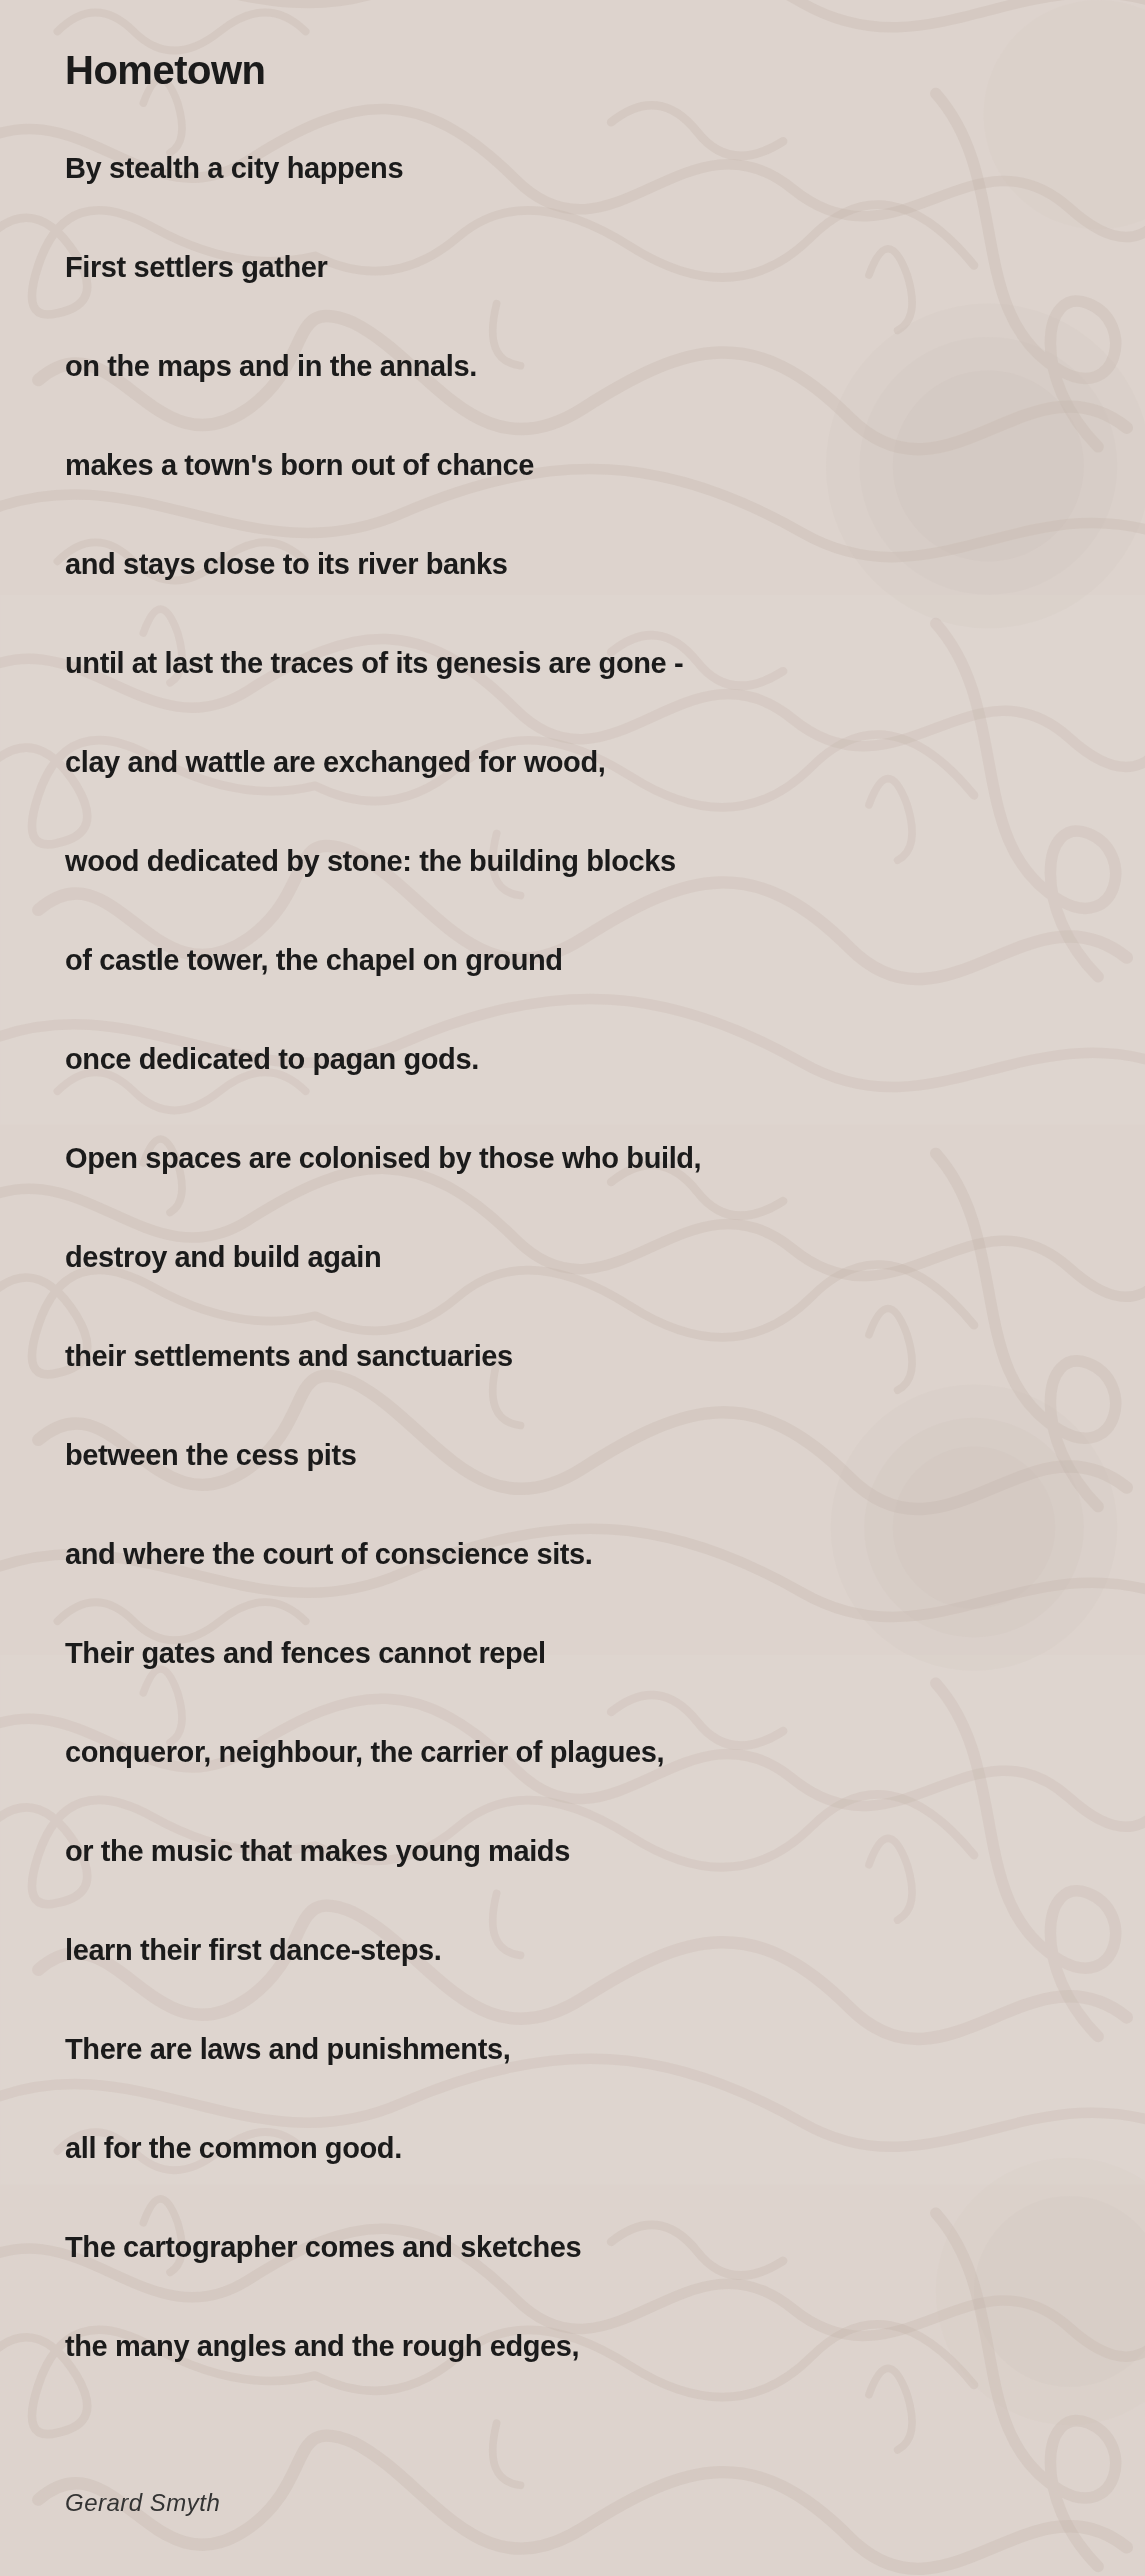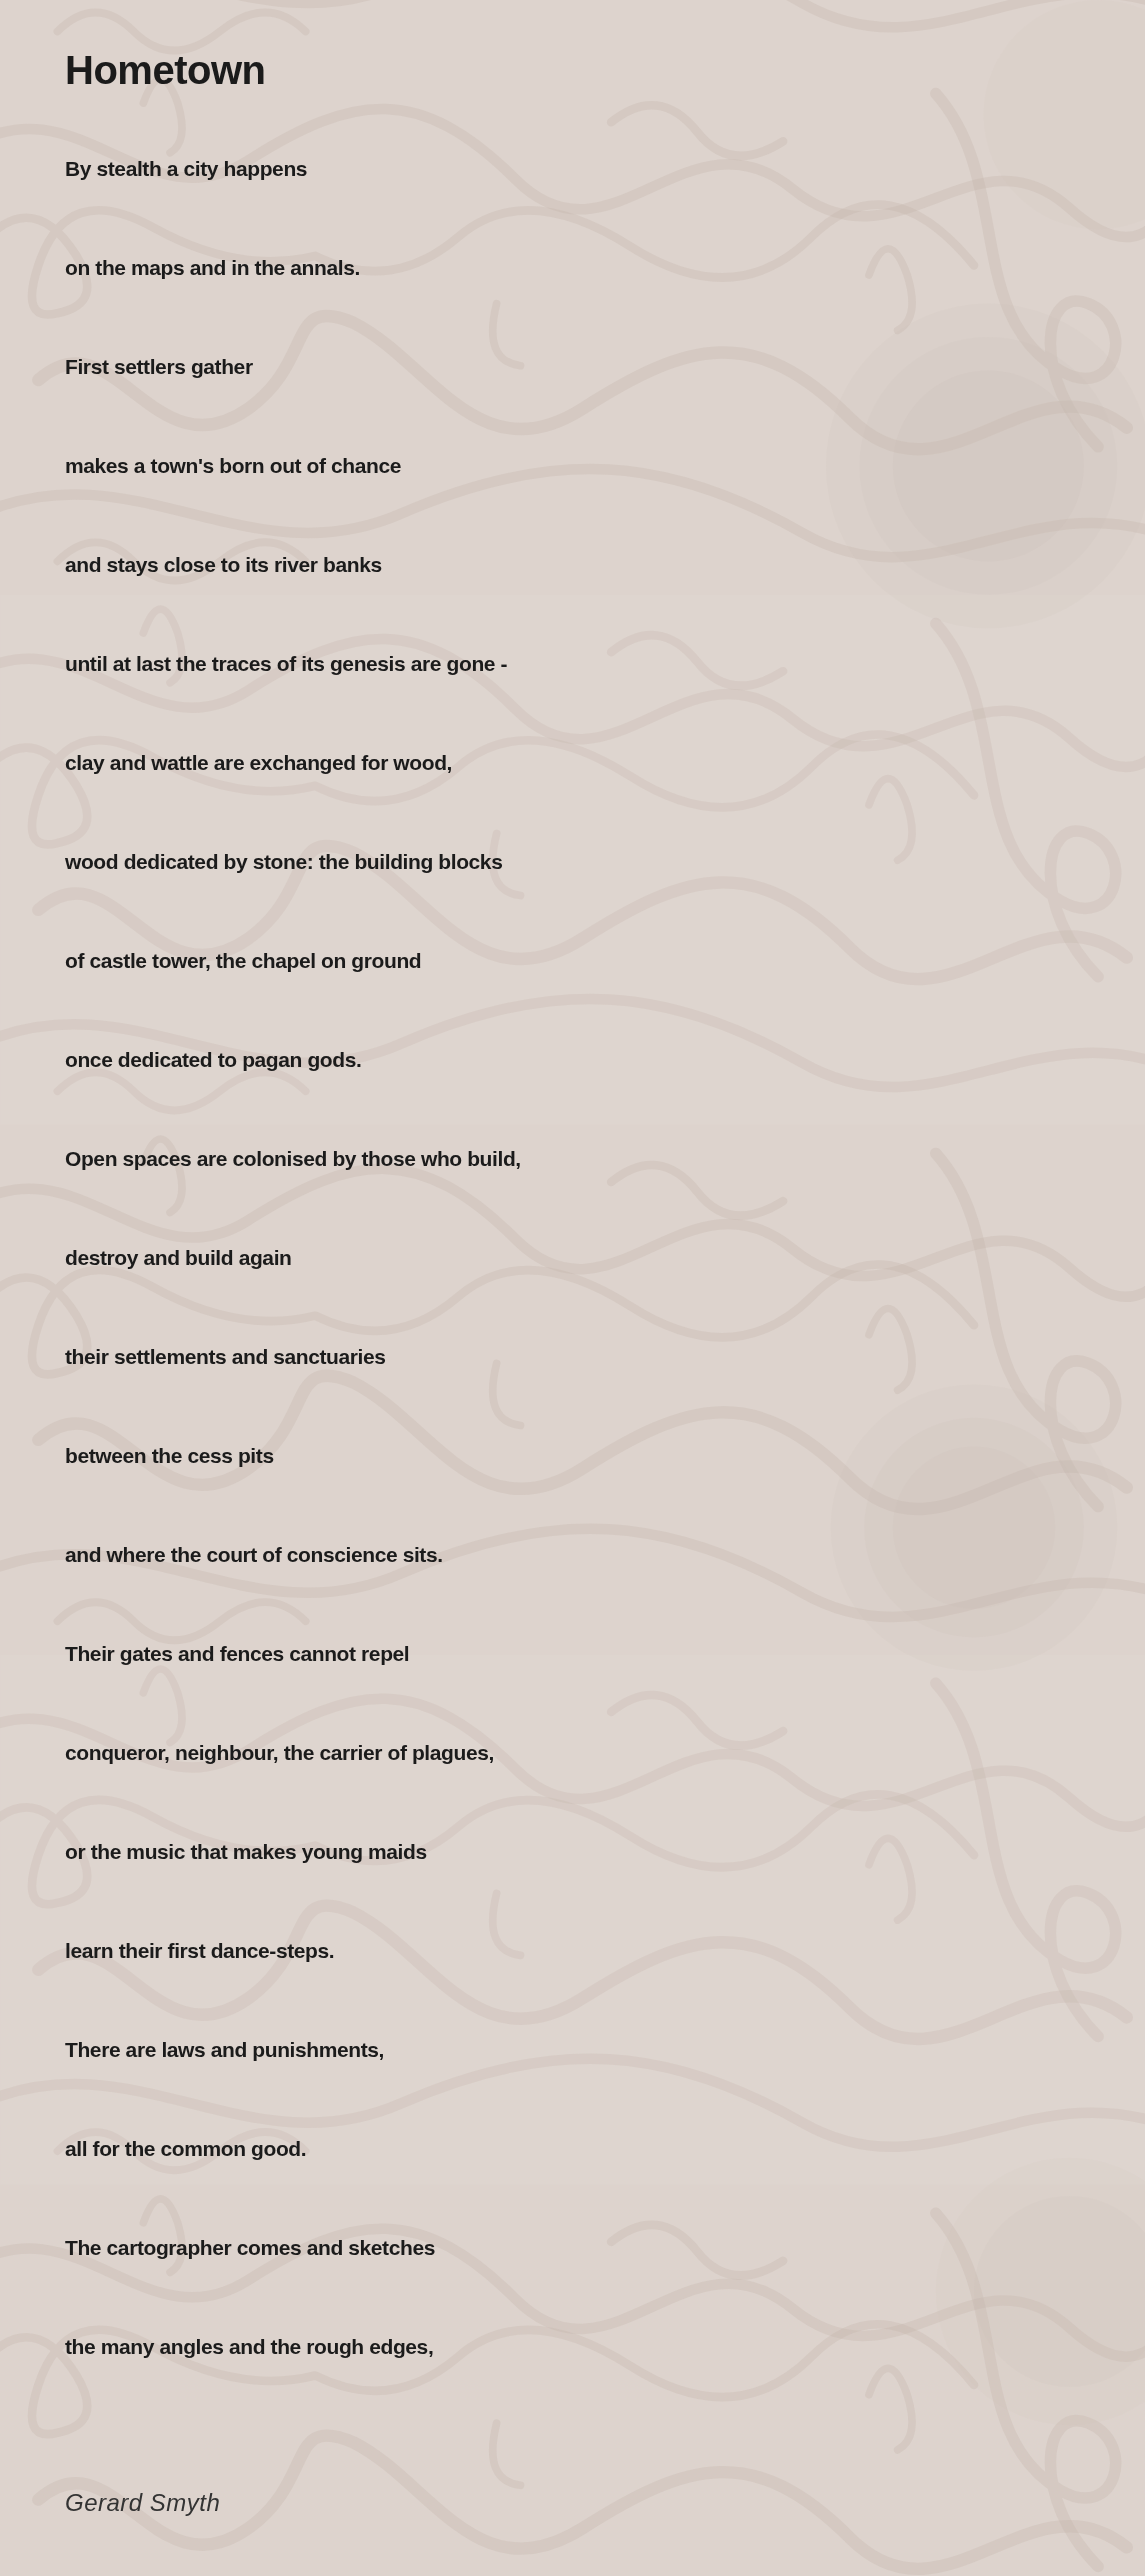--- a/index.html
+++ b/index.html
@@ -39,21 +39,21 @@
     font-size:40px;
     line-height:40px;
     font-weight:700;
     color:var(--text,#1b1b1b);
     letter-spacing:-0.5px;
   }
   .lines{margin-top:29px;}
   .lines p{
     height:99px;
     line-height:99px;
-    font-size:21px;
+    font-size:29px;
     font-weight:700;
     letter-spacing:-0.4px;
     color:var(--text,#1b1b1b);
     white-space:nowrap;
   }
   .author{
     position:absolute;
     left:65px;
     top:2481px;
     font-size:24px;
@@ -111,22 +111,22 @@
     </g>
     <g>
       <circle class="stain" cx="1150" cy="120" r="120" opacity="0.08"></circle>
     </g>
   </svg>
 
   <main class="poem">
     <h1 class="title">Hometown</h1>
     <div class="lines">
         <p>By stealth a city happens</p>
+        <p>First settlers gather</p>
         <p>on the maps and in the annals.</p>
-        <p>First settlers gather</p>
         <p>makes a town's born out of chance</p>
         <p>and stays close to its river banks</p>
         <p>until at last the traces of its genesis are gone -</p>
         <p>clay and wattle are exchanged for wood,</p>
         <p>wood dedicated by stone: the building blocks</p>
         <p>of castle tower, the chapel on ground</p>
         <p>once dedicated to pagan gods.</p>
         <p>Open spaces are colonised by those who build,</p>
         <p>destroy and build again</p>
         <p>their settlements and sanctuaries</p>

